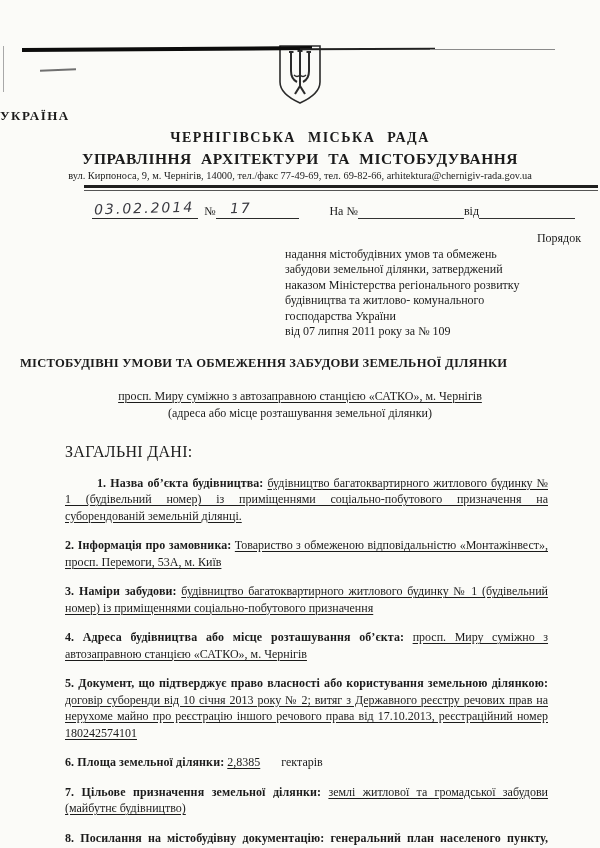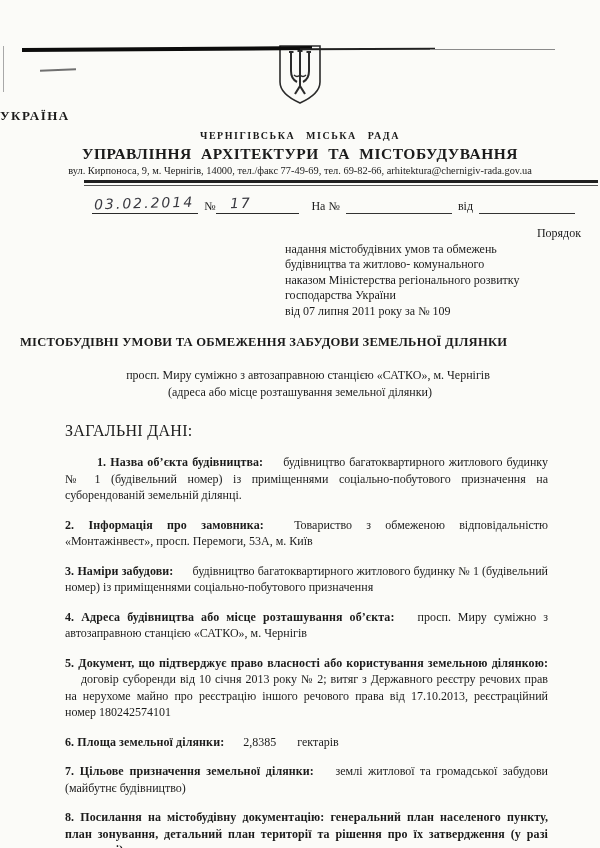--- a/index.html
+++ b/index.html
@@ -14,45 +14,45 @@
   
   .art{position:absolute;background:#0c0c0c;}
   #art-top1{top:3px;left:22px;width:290px;height:4px;transform:rotate(-0.35deg);}
   #art-top2{top:4px;left:300px;width:135px;height:2px;transform:rotate(-0.3deg);background:#222;}
   #art-top3{top:5px;left:430px;width:125px;height:1px;background:#8a8a8a;}
   #art-dash{top:25px;left:40px;width:36px;height:2px;background:#707070;transform:rotate(-2deg);}
   #art-left{top:2px;left:3px;width:1px;height:46px;background:#a8a8a8;}
   
   .crest{display:block;margin:44px auto 2px auto;}
   .country{ text-align:left;font-weight:bold;font-size:13px;letter-spacing:1.5px;}
-  .org1{text-align:center;font-weight:bold;font-size:10px;letter-spacing:1.5px;word-spacing:7px;margin-top:6px;}
+  .org1{text-align:center;font-weight:bold;font-size:14px;letter-spacing:1.5px;word-spacing:7px;margin-top:6px;}
   .org2{text-align:center;font-weight:bold;font-size:15.5px;letter-spacing:0.5px;word-spacing:5px;margin-top:4px;}
   .addr{text-align:center;font-size:10.4px;margin-top:2px;color:#222;}
   .rule{height:3px;background:#1f1f1f;margin:4px 2px 0 84px;box-shadow:0 2px 0 #fbfbf8, 0 3px 0 #555;}
   
   .ref-row{display:flex;align-items:flex-end;margin:12px 25px 0 92px;font-size:12px;}
   .hand{font-family:"DejaVu Sans",sans-serif;font-style:italic;font-size:14px;color:#3a3a41;letter-spacing:2px;display:inline-block;transform:rotate(-1.6deg);}
   .hline{border-bottom:1.2px solid #2a2a2a;display:inline-block;}
   .date-cell{padding:0 4px 1px 2px;}
   .num-cell{padding:0 48px 1px 14px;}
   .nosign{font-size:12px;margin-left:6px;}
-  .right-ref{margin-left:auto;display:flex;align-items:flex-end;gap:6px;}
+  .right-ref{margin-left:auto;display:flex;align-items:flex-end;}
   .blank{display:inline-block;border-bottom:1px solid #333;height:13px;}
   
   .order{margin:12px 20px 0 285px;width:296px;font-size:12px;line-height:15.5px;}
   .order .otitle{text-align:right;}
   
   .doc-title{text-align:left;font-weight:bold;font-size:12.6px;margin:16px 20px 0 20px;letter-spacing:0.2px;}
   .loc{ text-align:center;font-size:12px;margin-top:18px;}
   .loc-caption{text-align:center;font-size:12px;margin-top:2px;}
   .section-title{font-weight:normal;font-size:16px;margin:22px 0 14px 65px;letter-spacing:0.3px;}
   
   .item{margin:0 52px 13px 65px;font-size:12px;line-height:16.5px;text-align:justify;}
   .item.indent{text-indent:32px;}
-  .u{text-underline-offset:2px;text-decoration-thickness:1px;padding-left:16px;}
+  .u{text-decoration:underline;text-underline-offset:2px;text-decoration-thickness:1px;}
   b{letter-spacing:0.1px;}
   .suffix{margin-left:18px;}
 </style>
 </head>
 <body>
 
 <div class="page">
 
   <div class="art" id="art-top1"></div>
   <div class="art" id="art-top2"></div>
@@ -88,22 +88,23 @@
       <span>На №</span>
       <span class="blank" style="width:106px"></span>
       <span>від</span>
       <span class="blank" style="width:96px"></span>
     </span>
   </div>
 
   <div class="order">
     <div class="otitle">Порядок</div>
     <div>надання містобудівних умов та обмежень</div>
+    <div>забудови земельної ділянки, затверджений</div>
+    <div>наказом Міністерства регіонального розвитку</div>
     <div>будівництва та житлово- комунального</div>
-    <div>наказом Міністерства регіонального розвитку</div>
     <div>господарства України</div>
     <div>від 07 липня 2011 року за № 109</div>
   </div>
 
   <div class="doc-title">МІСТОБУДІВНІ УМОВИ ТА ОБМЕЖЕННЯ ЗАБУДОВИ ЗЕМЕЛЬНОЇ ДІЛЯНКИ</div>
 
   <div class="loc u">просп. Миру суміжно з автозаправною станцією «САТКО», м. Чернігів</div>
   <div class="loc-caption">(адреса або місце розташування земельної ділянки)</div>
 
   <div class="section-title">ЗАГАЛЬНІ ДАНІ:</div>

